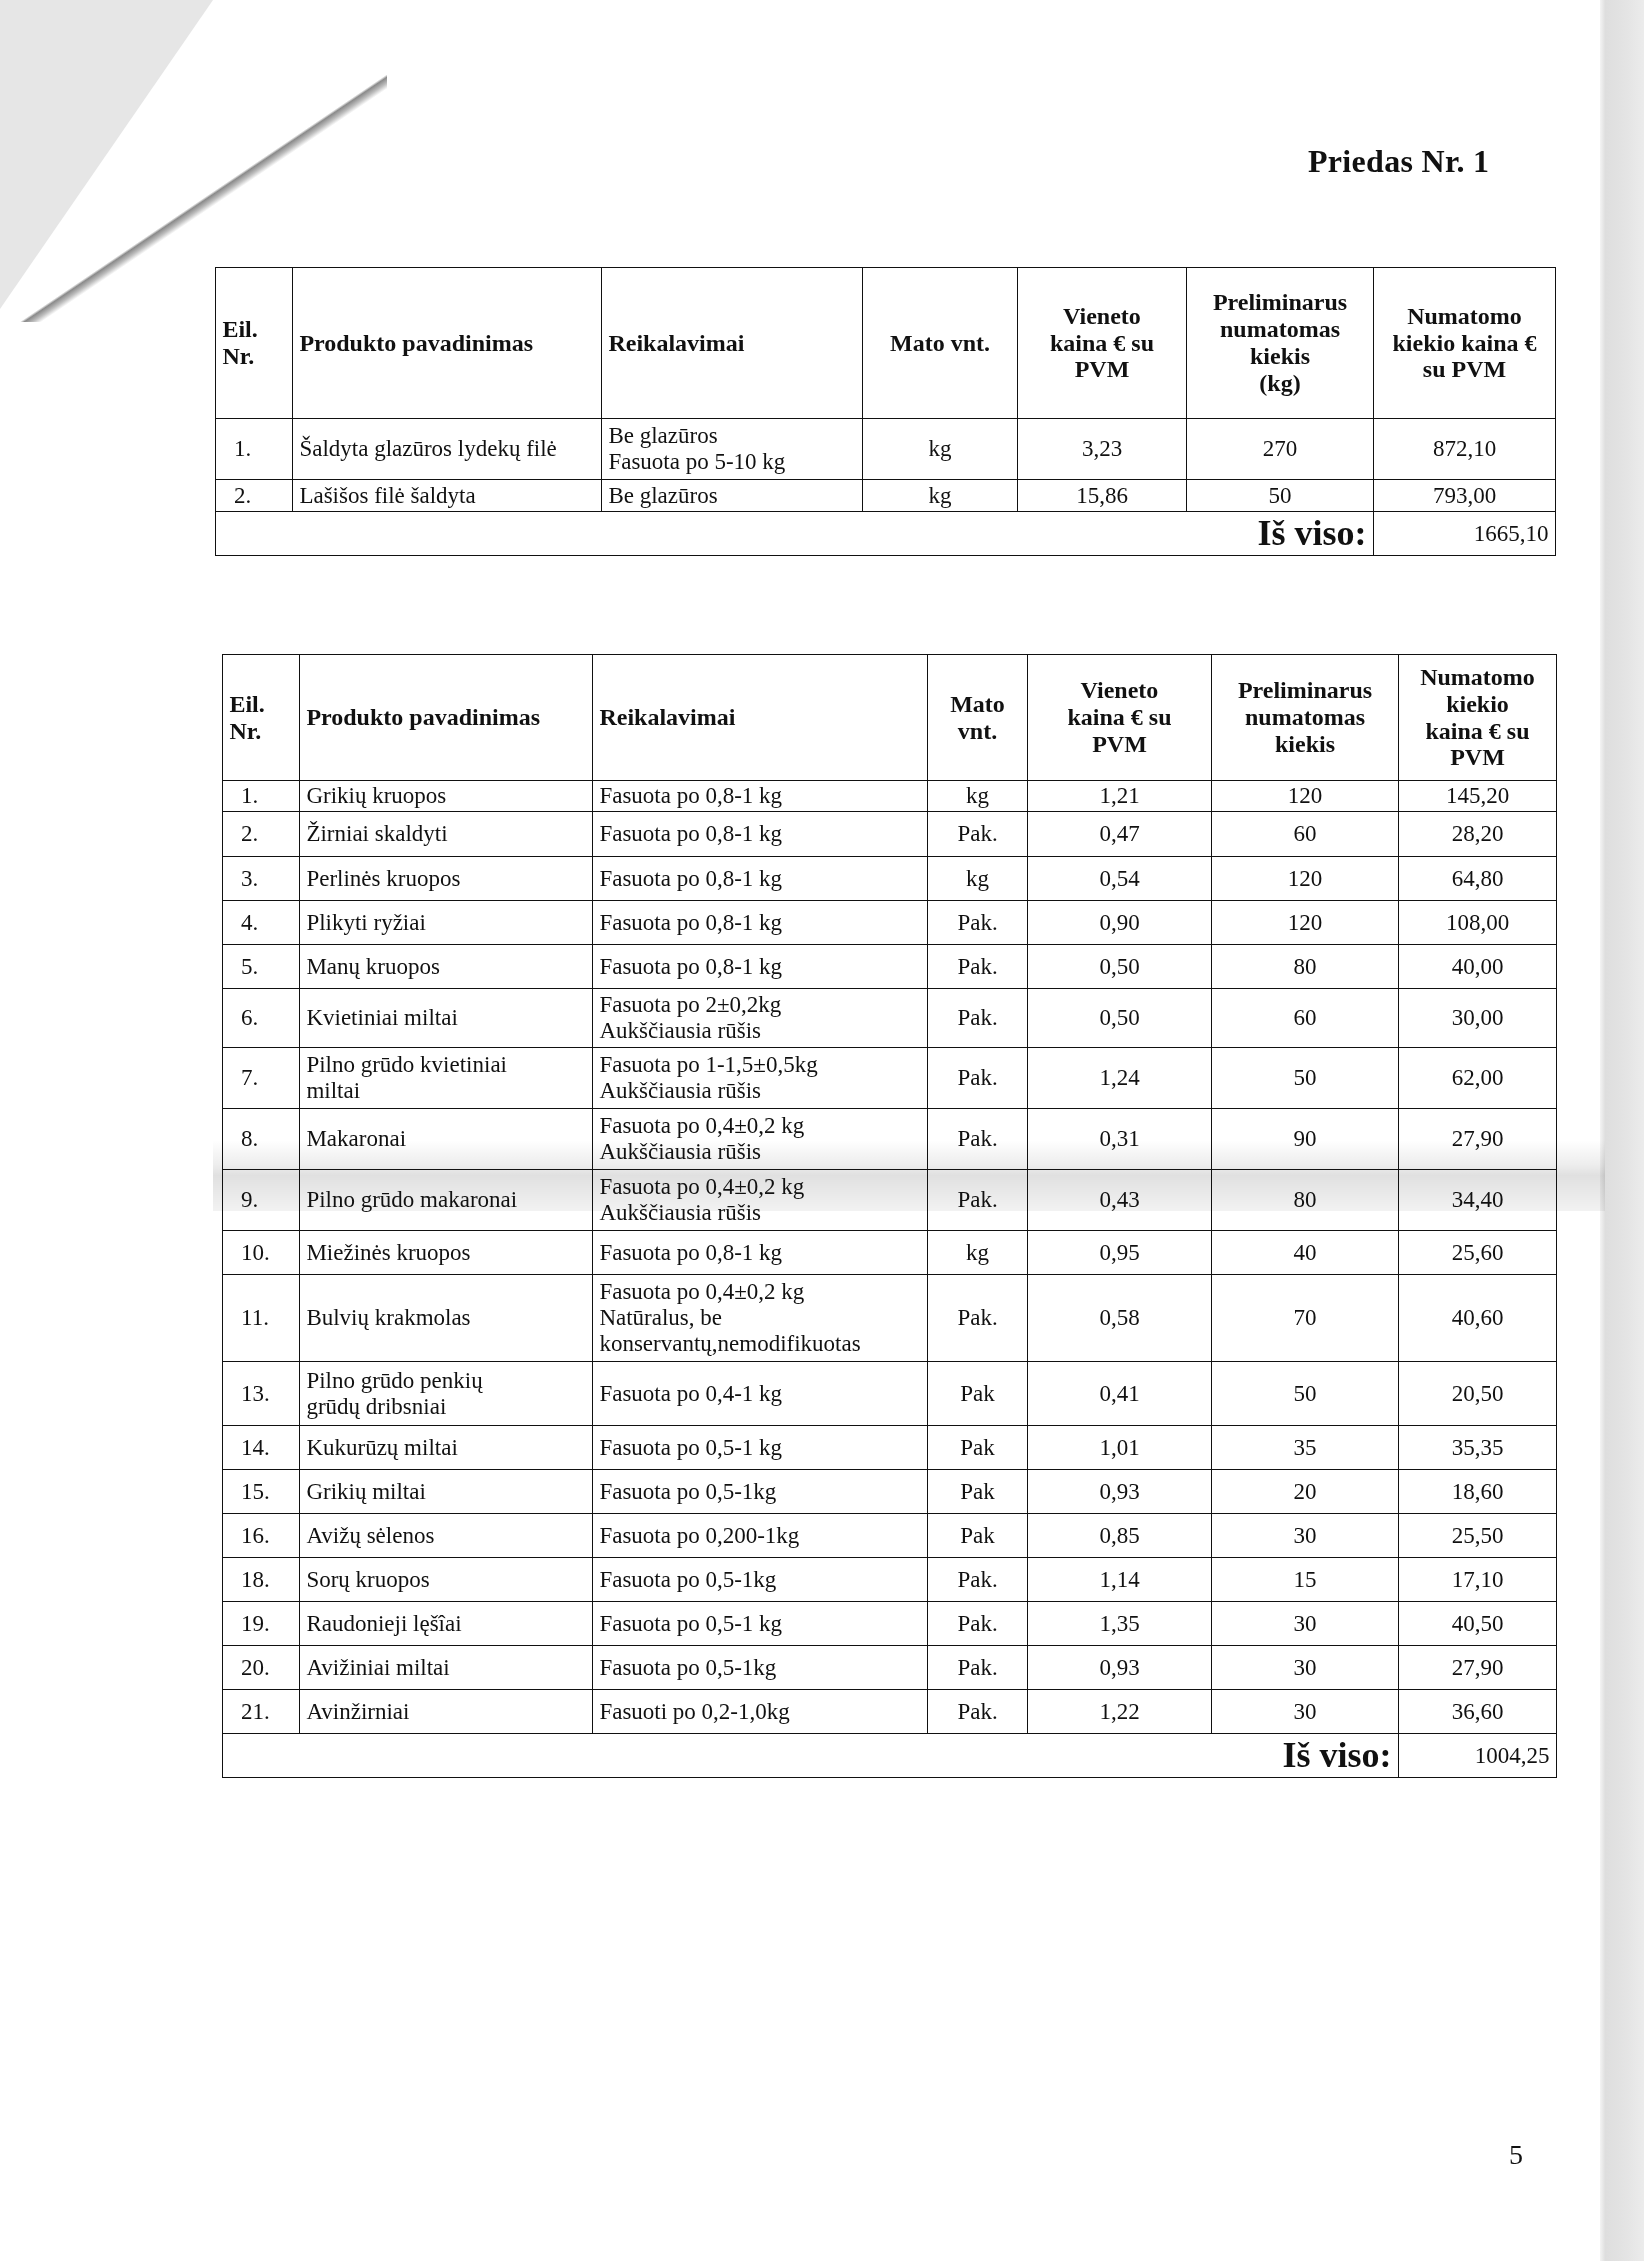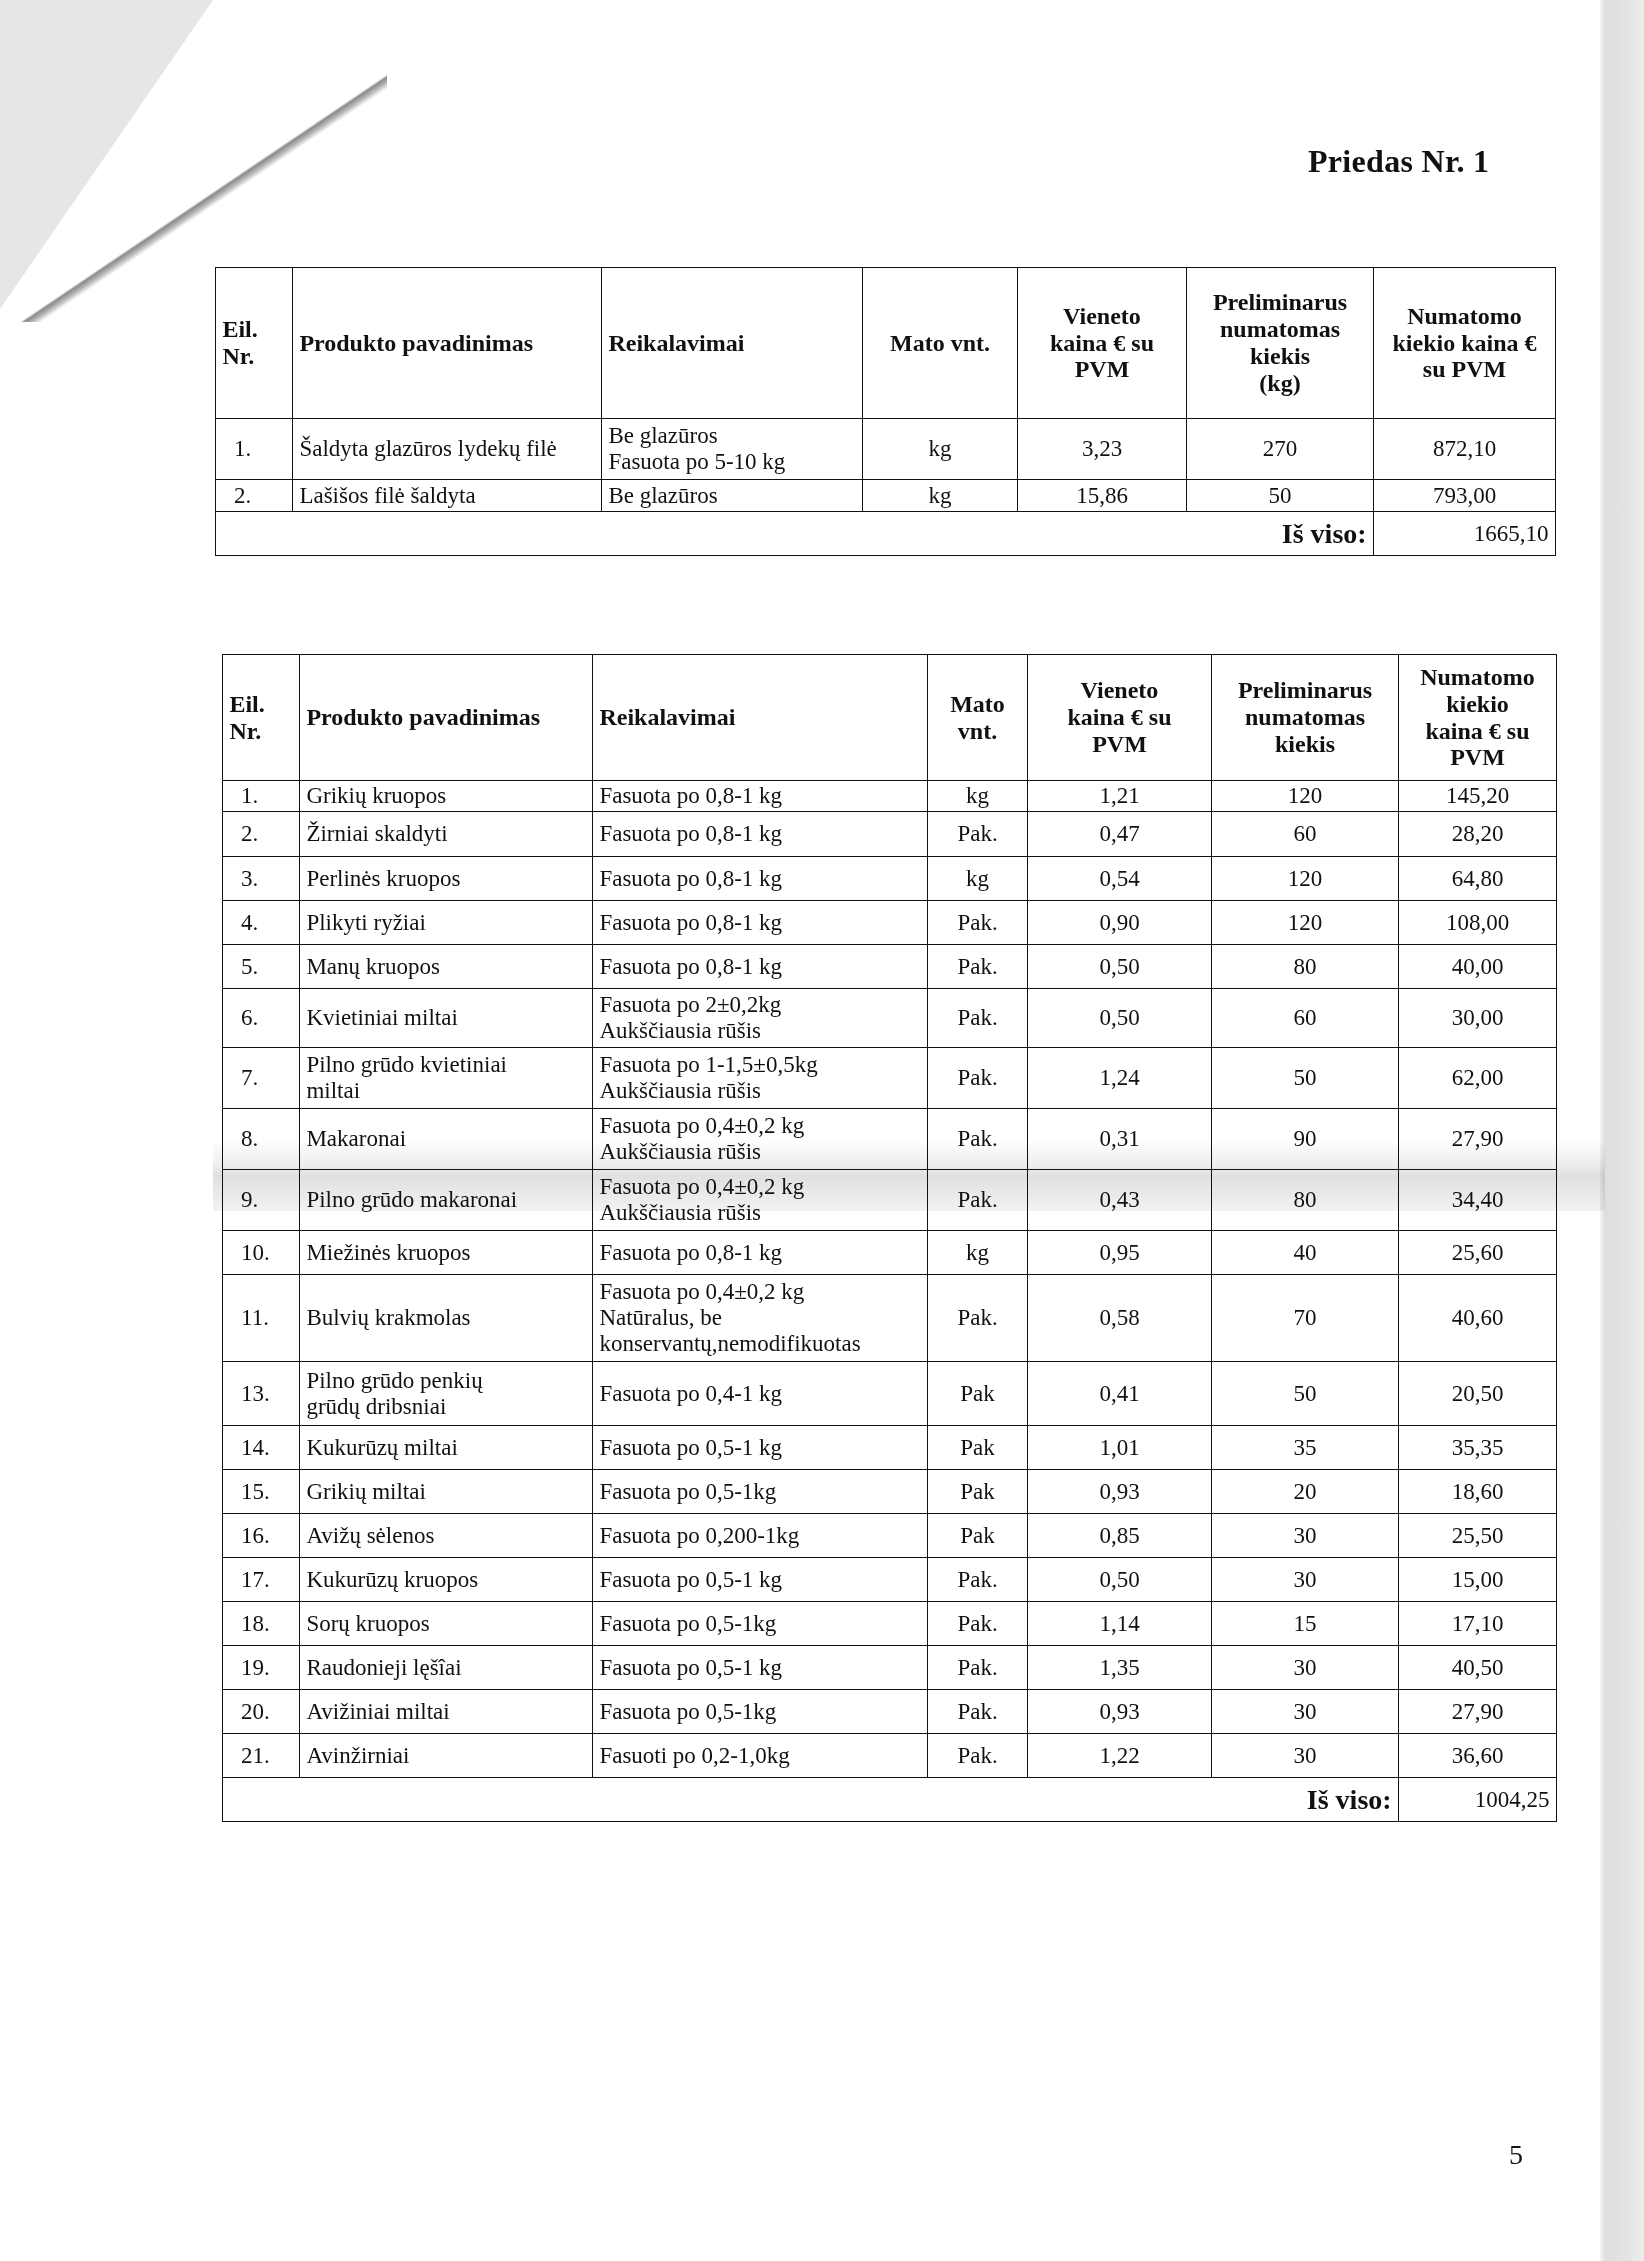--- a/index.html
+++ b/index.html
@@ -45,21 +45,21 @@
     }
     table.grid td, table.grid th {
       border: 1.9px solid #111; padding: 1.3px 6.4px; vertical-align: middle;
       overflow: hidden;
     }
     table.grid th { font-weight: bold; text-align: center; font-size: 24px; }
     table.grid th.left { text-align: left; }
     table.grid td.c { text-align: center; }
     table.grid td.nr { text-align: left; padding-left: 18px; }
     .multiline { white-space: pre-line; }
-    td.total-label { text-align: right; font-weight: bold; font-size: 28px; border-left: none !important; }
+    td.total-label { text-align: right; font-weight: bold; font-size: 36px; border-left: none !important; }
     td.blank-total { border-right: none !important; }
     td.total-value { text-align: right; }
 
     #table1 { left: 215px; top: 267px; width: 1340px; }
     #table2 { left: 222px; top: 654px; width: 1334px; }
   </style>
 </head>
 <body>
 
 <div class="fold-corner"></div>
@@ -294,29 +294,20 @@
       <tr style="height: 44px;">
         <td class="nr">16.</td>
         <td class="multiline">Avižų sėlenos</td>
         <td class="multiline">Fasuota po 0,200-1kg</td>
         <td class="c">Pak</td>
         <td class="c">0,85</td>
         <td class="c">30</td>
         <td class="c">25,50</td>
       </tr>
       <tr style="height: 44px;">
-        <td class="nr">17.</td>
-        <td class="multiline">Kukurūzų kruopos</td>
-        <td class="multiline">Fasuota po 0,5-1 kg</td>
-        <td class="c">Pak.</td>
-        <td class="c">0,50</td>
-        <td class="c">30</td>
-        <td class="c">15,00</td>
-      </tr>
-      <tr style="height: 44px;">
         <td class="nr">18.</td>
         <td class="multiline">Sorų kruopos</td>
         <td class="multiline">Fasuota po 0,5-1kg</td>
         <td class="c">Pak.</td>
         <td class="c">1,14</td>
         <td class="c">15</td>
         <td class="c">17,10</td>
       </tr>
       <tr style="height: 44px;">
         <td class="nr">19.</td>

